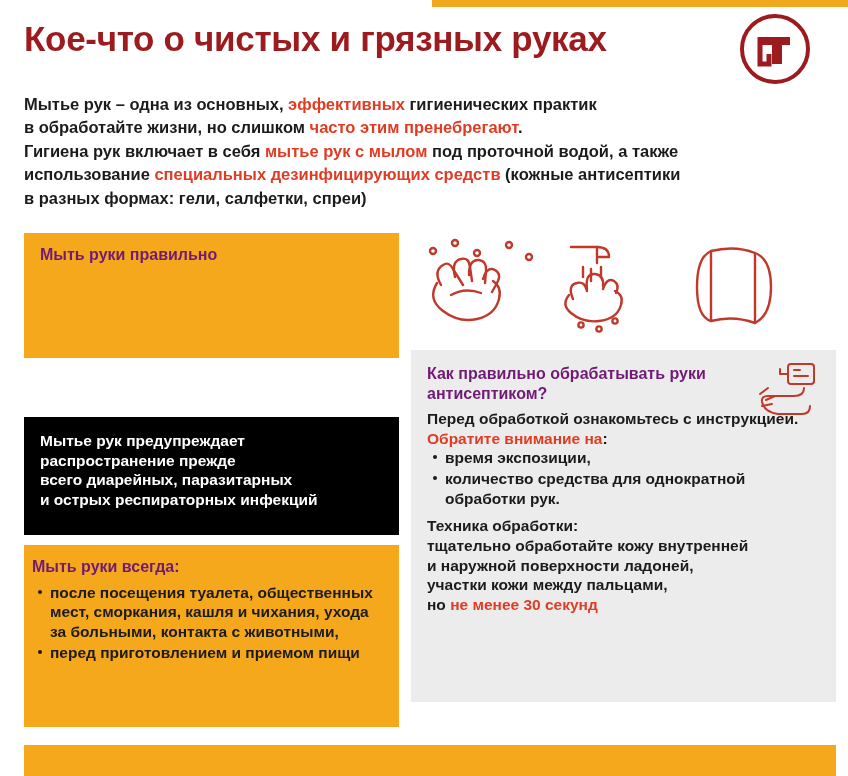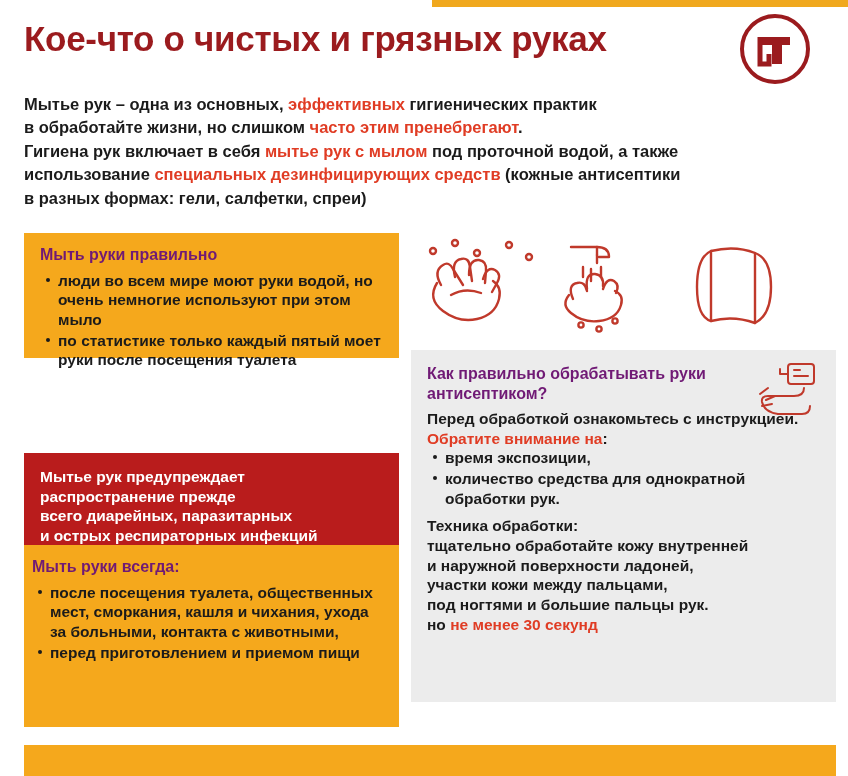--- a/index.html
+++ b/index.html
@@ -64,21 +64,21 @@
   }
   .intro .red { color: #e03c24; }
   .intro .line { display: block; white-space: nowrap; }
 
   
   .box {
     position: absolute;
     box-sizing: border-box;
   }
   .box-orange { background: #f5a81c; }
-  .box-red { background: #b91c1c; margin-top: 36px; }
+  .box-red { background: #000000; }
   .box-gray { background: #ececec; }
 
   .box h3 {
     margin: 0 0 6px 0;
     font-size: 16px;
     font-weight: bold;
     line-height: 1.22;
   }
   .hdr-red { color: #701a75; }
 
@@ -179,24 +179,20 @@
       <span>Гигиена рук включает в себя </span><span class="red">мытье рук с мылом</span><span> под проточной водой, а также</span>
     </span>
     <span class="line">
       <span>использование </span><span class="red">специальных дезинфицирующих средств</span><span> (кожные антисептики</span>
     </span>
     <span class="line">в разных формах: гели, салфетки, спреи)</span>
   </div>
 
   <div class="box box-orange" id="box-wash-right">
     <h3 class="hdr-red">Мыть руки правильно</h3>
-    <ul>
-      <li>люди во всем мире моют руки водой, но очень немногие используют при этом мыло</li>
-      <li>по статистике только каждый пятый моет руки после посещения туалета</li>
-    </ul>
   </div>
 
   <div class="box box-red" id="box-prevent">
     <p>Мытье рук предупреждает</p>
     <p>распространение прежде</p>
     <p>всего диарейных, паразитарных</p>
     <p>и острых респираторных инфекций</p>
   </div>
 
   <div class="box box-orange" id="box-always">
@@ -270,21 +266,20 @@
       <li>время экспозиции,</li>
       <li>количество средства для однократной обработки рук.</li>
     </ul>
 
     <p class="tech-title">
       <span>Техника обработки</span><span class="plain">:</span>
     </p>
     <p>тщательно обработайте кожу внутренней</p>
     <p>и наружной поверхности ладоней,</p>
     <p>участки кожи между пальцами,</p>
-    <p>под ногтями и большие пальцы рук.</p>
 
     <p>
       <span>но </span><span class="red-inline">не менее 30 секунд</span>
     </p>
   </div>
 
   <div class="box box-orange" id="box-bottom"></div>
 
 </div>
 

